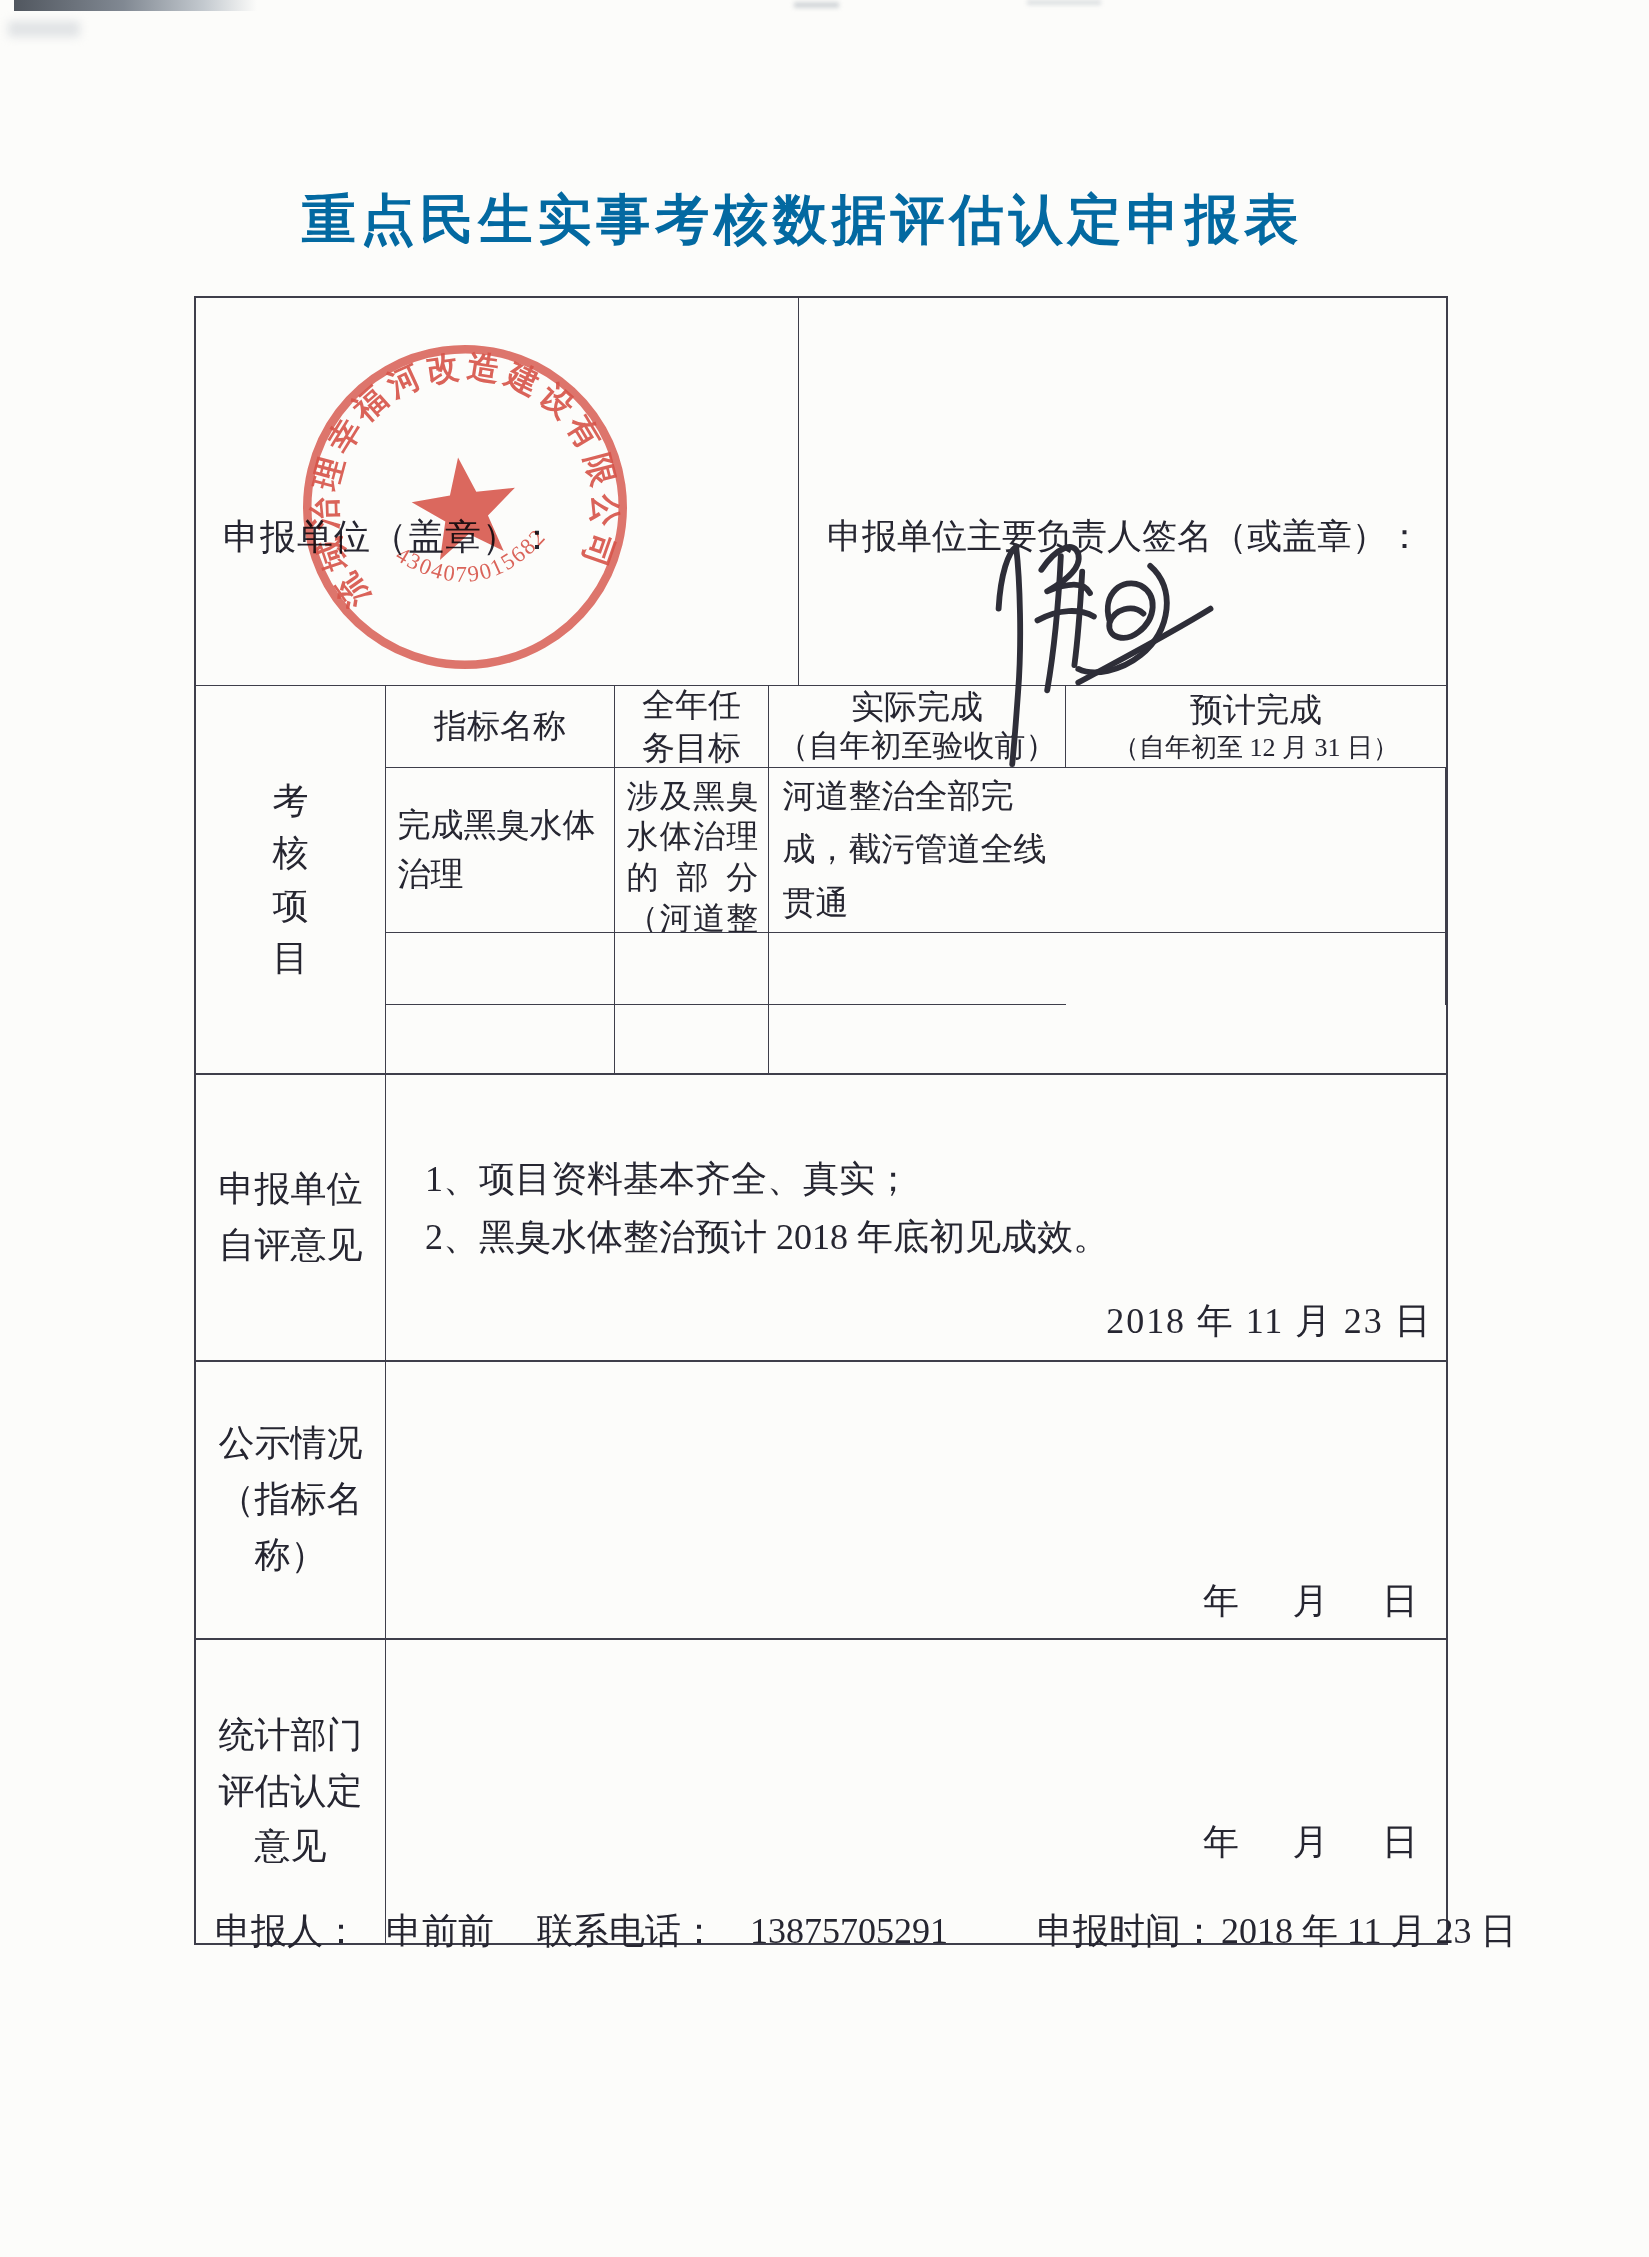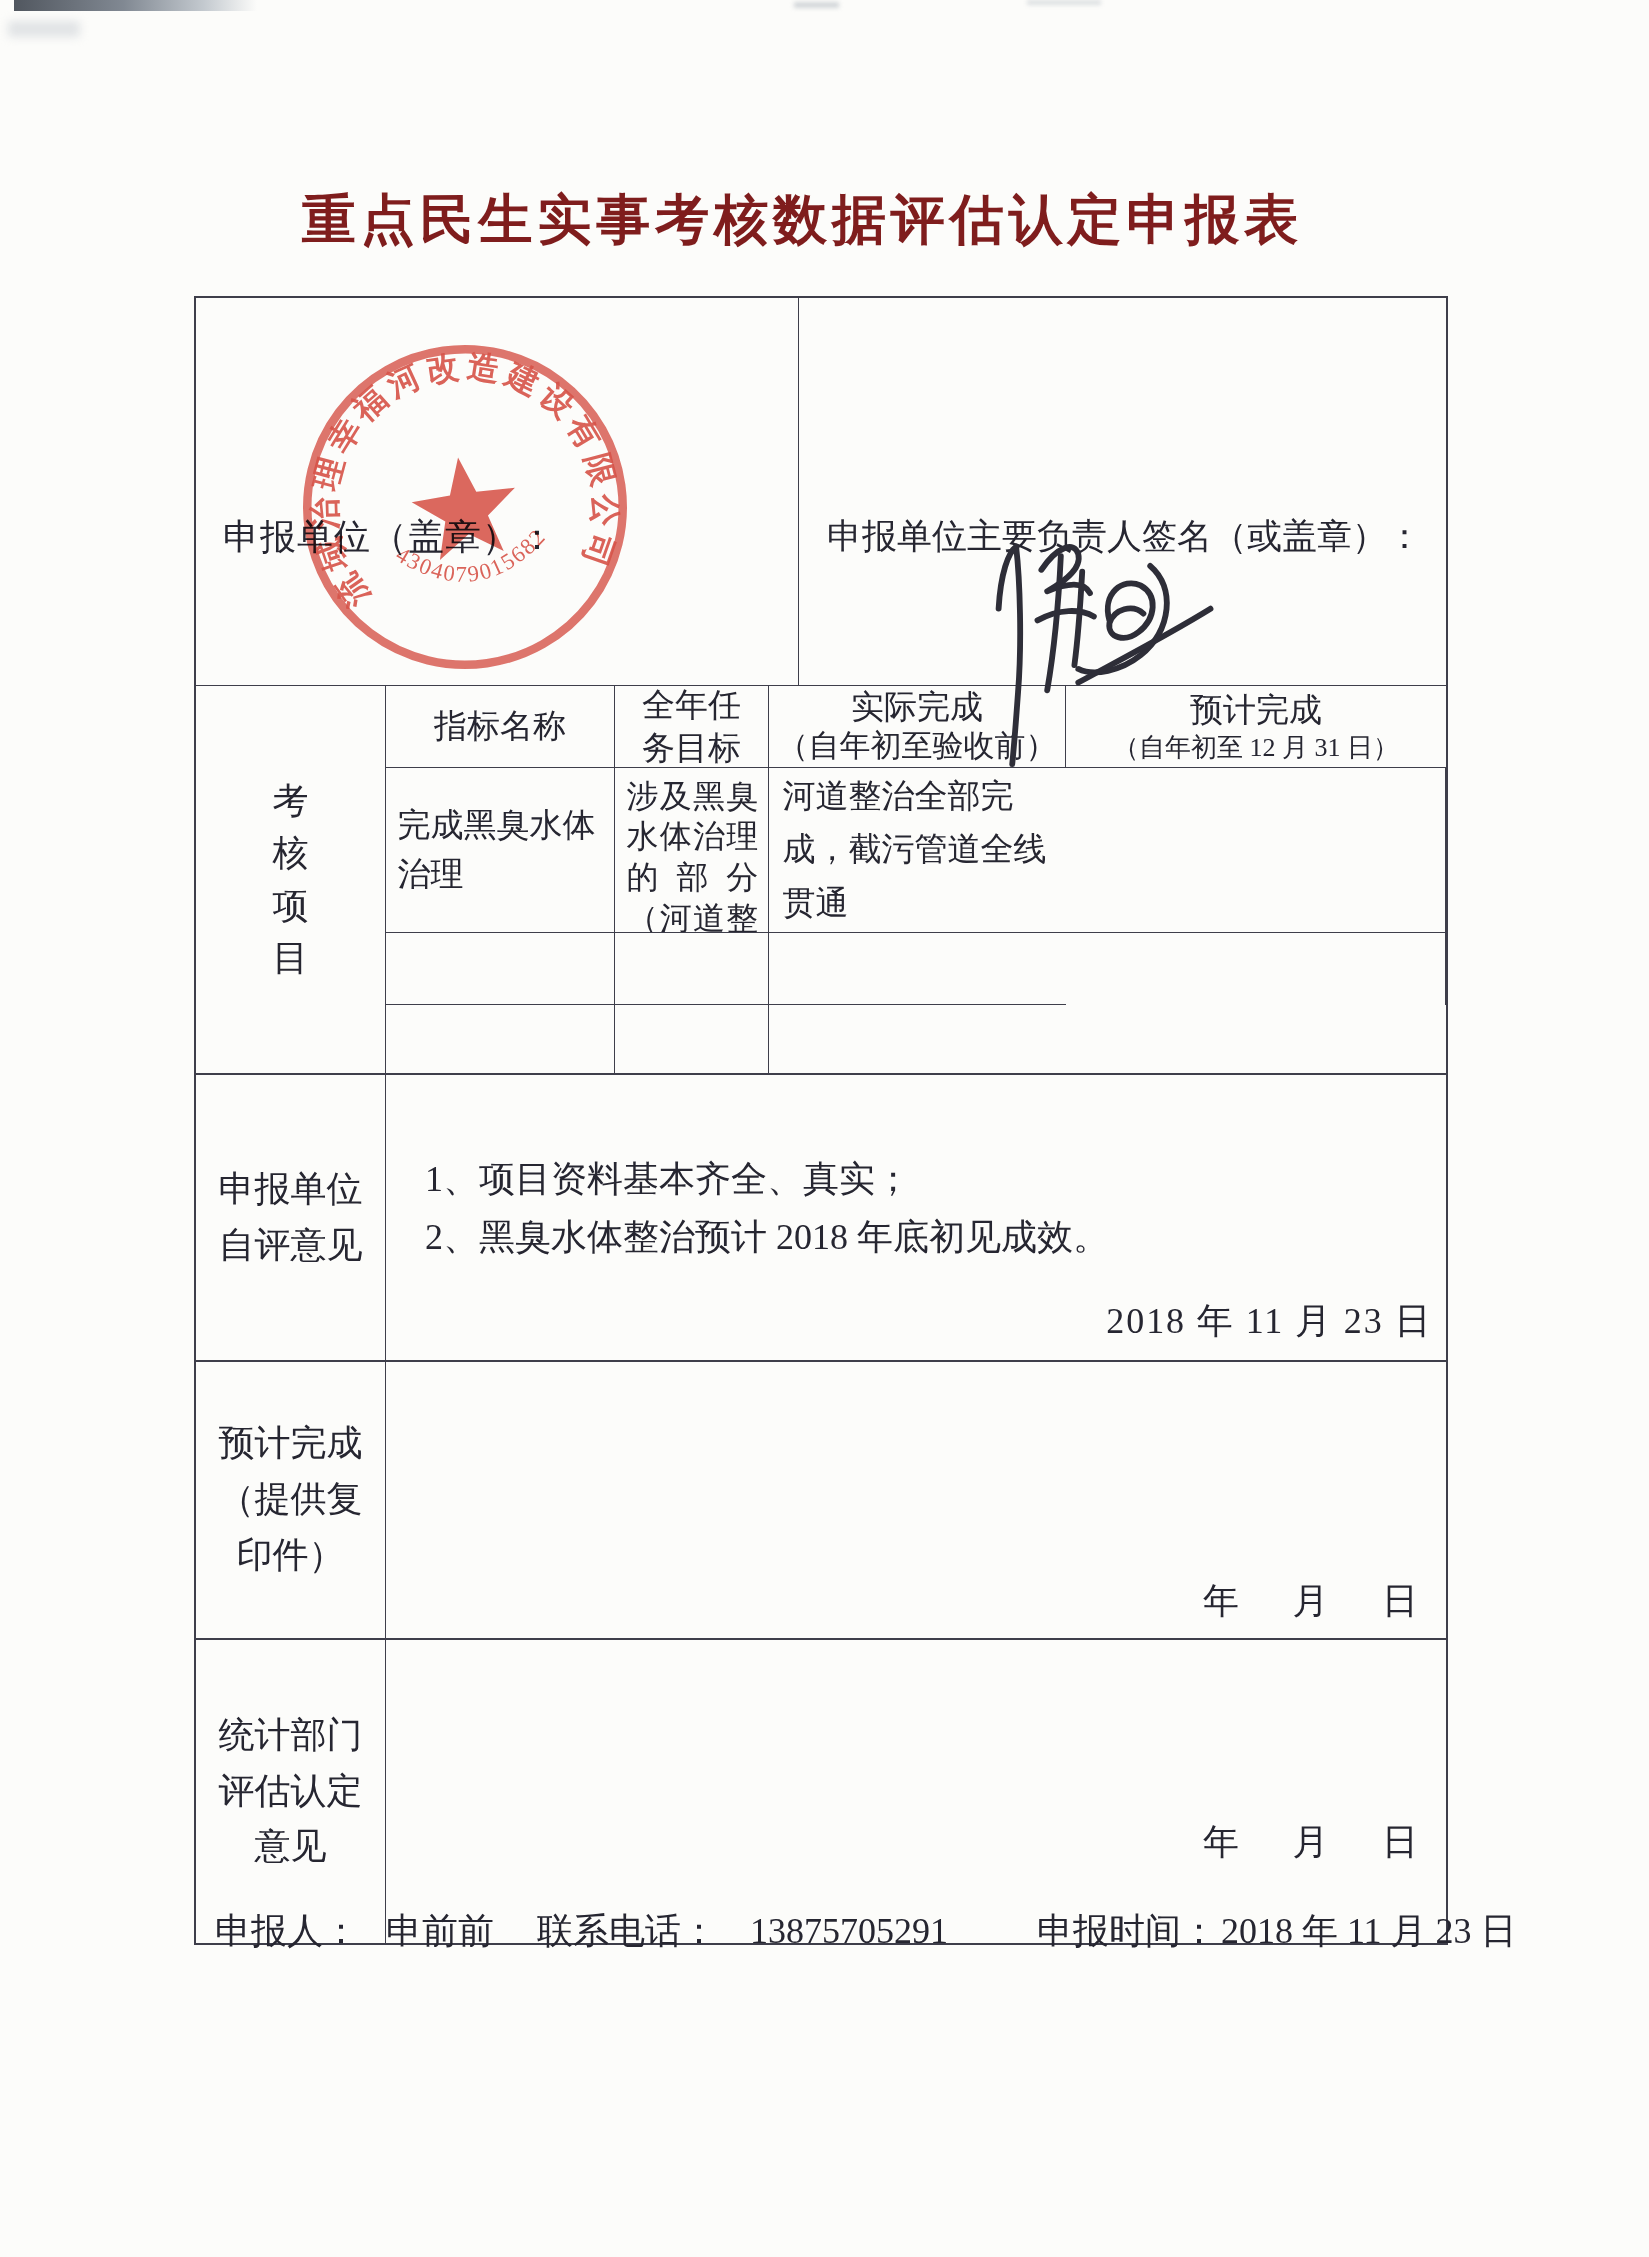--- a/index.html
+++ b/index.html
@@ -16,21 +16,21 @@
   .scan-mark2 { position:absolute; left:7.8px; top:21.3px; width:72px; height:15.5px;
     background:#c6cbd1; opacity:.5; filter:blur(4.9px); }
   .scan-mark3 { position:absolute; left:794px; top:1.9px; width:45px; height:5.8px;
     background:#aab2ba; opacity:.5; filter:blur(1.9px); }
   .scan-mark4 { position:absolute; left:1027px; top:0; width:74px; height:4.9px;
     background:#b6bdc4; opacity:.45; filter:blur(1.9px); }
 
   .doc-title {
     position:absolute; top:184px; left:0; width:1605px;
     text-align:center; font-size:54px; font-weight:700;
-    letter-spacing:4.9px; color:#7f1d1d; margin:0;
+    letter-spacing:4.9px; color:#0369a1; margin:0;
   }
 
   .form-table {
     position:absolute; left:194px; top:296px; width:1254px;
     border:2.9px solid #3e3e4a; box-sizing:border-box; background:transparent;
   }
   .form-table * { box-sizing:border-box; }
 
   
   .sec-declare { display:flex; height:388px; border-bottom:1.9px solid #3e3e4a; position:relative; }
@@ -186,21 +186,21 @@
         <div class="review-text">
           <div>1、项目资料基本齐全、真实；</div>
           <div>2、黑臭水体整治预计 2018 年底初见成效。</div>
         </div>
         <div class="review-date">2018 年 11 月 23 日</div>
       </div>
     </div>
 
     <div class="sec-row h-d">
       <div class="row-label">
-        <span>预计完成（提供复印件）</span>
+        <span>公示情况（指标名称）</span>
       </div>
       <div class="row-content">
         <div class="ymd ymd-pub">年　月　日</div>
       </div>
     </div>
 
     <div class="sec-row h-e">
       <div class="row-label">
         <span>统计部门评估认定意见</span>
       </div>

